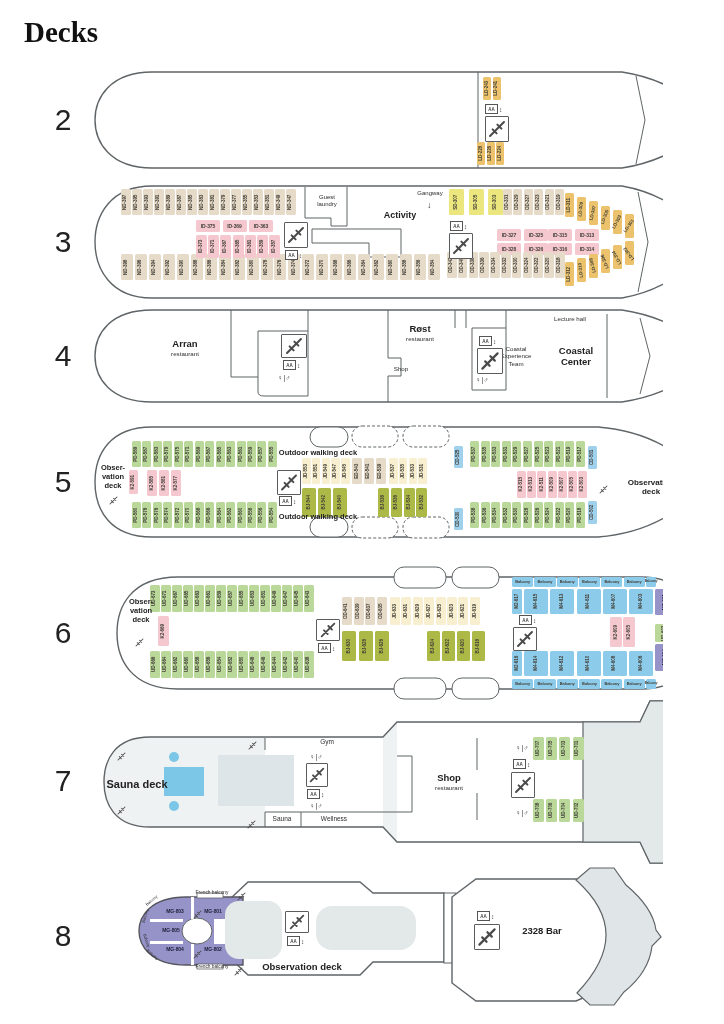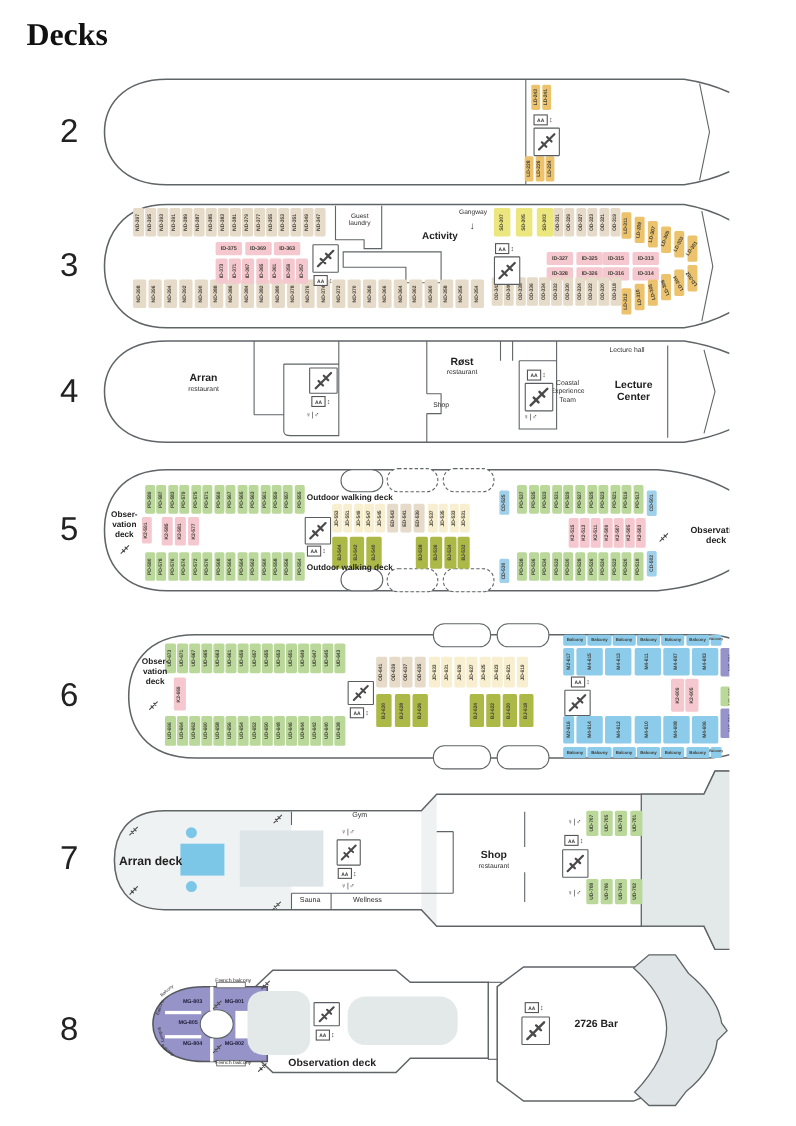--- a/index.html
+++ b/index.html
@@ -402,21 +402,21 @@
     </div>
     <div class="dnum" style="left: 63px; top: 356px;">4</div>
     <div class="txt b" style="left: 185px; top: 344px; font-size: 9.5px;">Arran</div>
     <div class="txt" style="left: 185px; top: 354px; font-size: 6.2px;">restaurant</div>
     <div class="txt b" style="left: 420px; top: 329px; font-size: 9.5px;">Røst</div>
     <div class="txt" style="left: 420px; top: 339px; font-size: 6.2px;">restaurant</div>
     <div class="txt" style="left: 401px; top: 369px; font-size: 6.2px;">Shop</div>
     <div class="txt" style="left: 516px; top: 356px; font-size: 6.2px;">Coastal
 Experience
 Team</div>
-    <div class="txt b" style="left: 576px; top: 356px; font-size: 9.5px;">Lecture
+    <div class="txt b" style="left: 576px; top: 356px; font-size: 9.5px;">Coastal
 Center</div>
     <div class="txt" style="left: 570px; top: 319px; font-size: 6.2px;">Lecture hall</div>
     <div class="stairsbox" style="left: 281px; top: 334px; width: 24px; height: 22px;">
       <svg viewBox="0 0 12 12">
         <path d="M2.2 9.8 L9.8 2.2 M3.6 6.2 L5.8 8.4 M6.2 3.6 L8.4 5.8" stroke="#4a4a4a" stroke-width="1.1" fill="none" stroke-linecap="round"></path>
       </svg>
     </div>
     <div class="elv" style="left: 283px; top: 360px;">
       <i>AA</i>
       <b>↕</b>
@@ -993,21 +993,21 @@
     </div>
     <div class="cab" style="left: 546.2px; top: 799px; width: 11px; height: 23px; background: rgb(185, 216, 154);">
       <span style="font-size: 4.6px; transform: rotate(-90deg);">UD-706</span>
     </div>
     <div class="cab" style="left: 559.4px; top: 799px; width: 11px; height: 23px; background: rgb(185, 216, 154);">
       <span style="font-size: 4.6px; transform: rotate(-90deg);">UD-704</span>
     </div>
     <div class="cab" style="left: 572.6px; top: 799px; width: 11px; height: 23px; background: rgb(185, 216, 154);">
       <span style="font-size: 4.6px; transform: rotate(-90deg);">UD-702</span>
     </div>
-    <div class="txt b" style="left: 137px; top: 784px; font-size: 11px;">Arran deck</div>
+    <div class="txt b" style="left: 137px; top: 784px; font-size: 11px;">Sauna deck</div>
     <div class="txt" style="left: 327px; top: 742px; font-size: 6.5px;">Gym</div>
     <div class="txt" style="left: 282px; top: 819px; font-size: 6.5px;">Sauna</div>
     <div class="txt" style="left: 334px; top: 819px; font-size: 6.5px;">Wellness</div>
     <div class="txt b" style="left: 449px; top: 778px; font-size: 9.5px;">Shop</div>
     <div class="txt" style="left: 449px; top: 788px; font-size: 6.2px;">restaurant</div>
     <div class="sglyph" style="left: 116px; top: 748px;"><svg viewBox="0 0 12 12">
         <path d="M2.2 9.8 L9.8 2.2 M3.6 6.2 L5.8 8.4 M6.2 3.6 L8.4 5.8" stroke="#4a4a4a" stroke-width="1.1" fill="none" stroke-linecap="round"></path>
       </svg></div>
     <div class="sglyph" style="left: 116px; top: 802px;"><svg viewBox="0 0 12 12">
         <path d="M2.2 9.8 L9.8 2.2 M3.6 6.2 L5.8 8.4 M6.2 3.6 L8.4 5.8" stroke="#4a4a4a" stroke-width="1.1" fill="none" stroke-linecap="round"></path>
@@ -1056,21 +1056,21 @@
     <div class="cab" style="left: 200px; top: 943px; width: 26px; height: 12px; background: transparent;">
       <span style="font-size: 5px; color: rgb(30, 30, 56);">MG-802</span>
     </div>
     <div class="txt" style="left: 212px; top: 893px; font-size: 4.8px;">French balcony</div>
     <div class="txt" style="left: 212px; top: 967px; font-size: 4.8px;">French balcony</div>
     <div class="txt" style="left: 152px; top: 901px; font-size: 4px; transform: translate(-50%, -50%) rotate(-40deg);">Balcony</div>
     <div class="txt" style="left: 146px; top: 916px; font-size: 4px; transform: translate(-50%, -50%) rotate(-72deg);">Balcony</div>
     <div class="txt" style="left: 146px; top: 941px; font-size: 4px; transform: translate(-50%, -50%) rotate(72deg);">Balcony</div>
     <div class="txt" style="left: 152px; top: 955px; font-size: 4px; transform: translate(-50%, -50%) rotate(40deg);">Balcony</div>
     <div class="txt b" style="left: 302px; top: 967px; font-size: 9.5px;">Observation deck</div>
-    <div class="txt b" style="left: 542px; top: 931px; font-size: 9.5px;">2726 Bar</div>
+    <div class="txt b" style="left: 542px; top: 931px; font-size: 9.5px;">2328 Bar</div>
     <div class="sglyph" style="left: 192px; top: 906px;"><svg viewBox="0 0 12 12">
         <path d="M2.2 9.8 L9.8 2.2 M3.6 6.2 L5.8 8.4 M6.2 3.6 L8.4 5.8" stroke="#4a4a4a" stroke-width="1.1" fill="none" stroke-linecap="round"></path>
       </svg></div>
     <div class="sglyph" style="left: 192px; top: 946px;"><svg viewBox="0 0 12 12">
         <path d="M2.2 9.8 L9.8 2.2 M3.6 6.2 L5.8 8.4 M6.2 3.6 L8.4 5.8" stroke="#4a4a4a" stroke-width="1.1" fill="none" stroke-linecap="round"></path>
       </svg></div>
     <div class="sglyph" style="left: 236px; top: 888px;"><svg viewBox="0 0 12 12">
         <path d="M2.2 9.8 L9.8 2.2 M3.6 6.2 L5.8 8.4 M6.2 3.6 L8.4 5.8" stroke="#4a4a4a" stroke-width="1.1" fill="none" stroke-linecap="round"></path>
       </svg></div>
     <div class="sglyph" style="left: 233px; top: 963px;"><svg viewBox="0 0 12 12">

